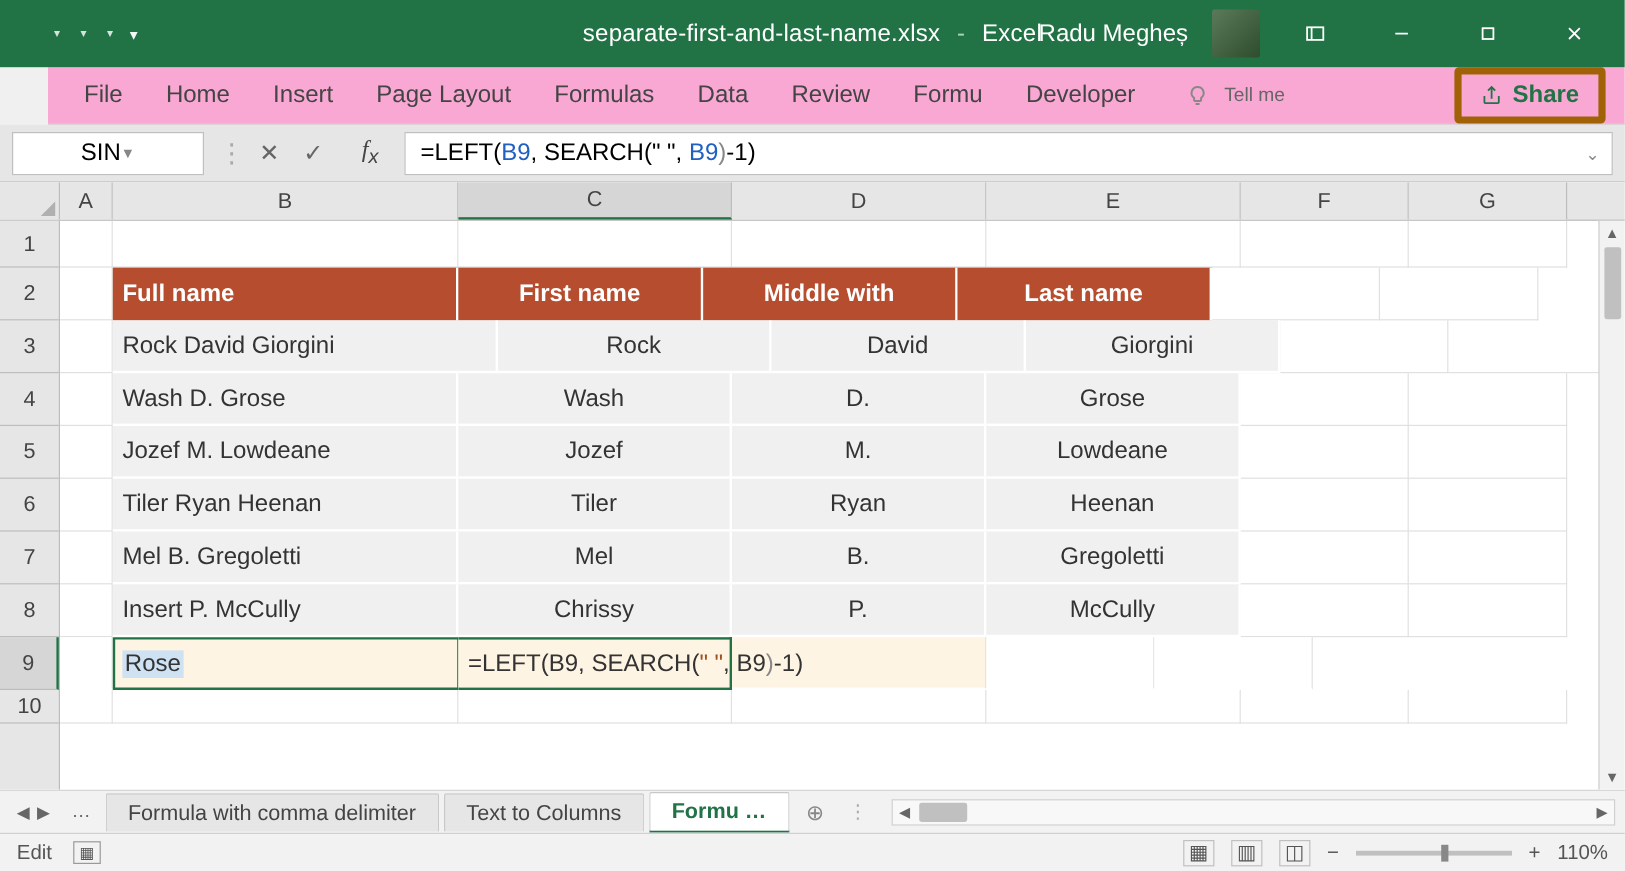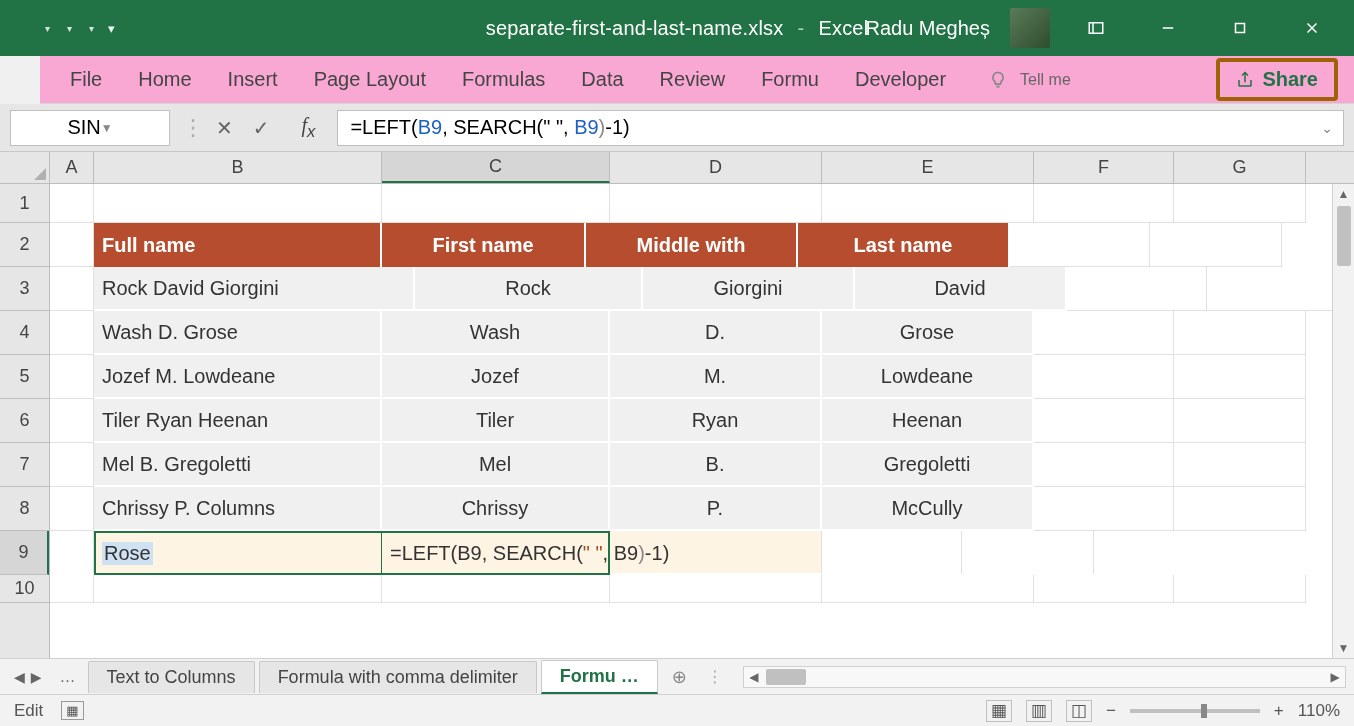--- a/index.html
+++ b/index.html
@@ -13,21 +13,21 @@
 .titlebar-center .doc { color: #fff; }
 .titlebar-right { margin-left: auto; display: flex; align-items: center; gap: 20px; padding-right: 16px; }
 .user-name { font-size: 20px; color: #fff; }
 .avatar { width: 40px; height: 40px; background: linear-gradient(135deg,#5a7a5a,#2d4d2d); border-radius: 2px; }
 .win-btn { color: #fff; width: 52px; height: 40px; display: flex; align-items: center; justify-content: center; cursor: pointer; }
 .win-btn svg { width: 18px; height: 18px; }
 .ribbon-tabs { background: #f9a8d4; height: 48px; display: flex; align-items: center; padding: 0 16px; border-bottom: 1px solid #d4d4d4; gap: 8px; margin-left: 40px; }
 .rtab { padding: 6px 14px; font-size: 20px; color: #444; cursor: pointer; border-radius: 3px; }
 .tellme-wrap { margin-left: 20px; display: flex; align-items: center; gap: 12px; color: #666; }
 .tellme-wrap svg { width: 20px; height: 20px; }
-.share-btn { margin-left: auto; border: 4px solid #a16207; padding: 6px 16px; border-radius: 4px; display: flex; align-items: center; gap: 8px; font-size: 20px; color: #217346; cursor: pointer; font-weight: 600; }
+.share-btn { margin-left: auto; border: 6px solid #a16207; padding: 6px 16px; border-radius: 4px; display: flex; align-items: center; gap: 8px; font-size: 20px; color: #217346; cursor: pointer; font-weight: 600; }
 .share-btn svg { width: 18px; height: 18px; }
 .formula-row { background: #e6e6e6; height: 48px; display: flex; align-items: center; padding: 6px 10px; gap: 10px; border-bottom: 1px solid #c8c8c8; }
 .name-box { width: 160px; height: 36px; background: #fff; border: 1px solid #bfbfbf; display: flex; align-items: center; padding: 0 0; font-size: 20px; justify-content: center; }
 .name-box .dd { color: #888; font-size: 12px; }
 .fx-sep { width: 26px; text-align: center; color: #aaa; font-size: 22px; }
 .fx-ctrl { display: flex; align-items: center; gap: 20px; }
 .fx-ctrl .ico { color: #666; cursor: pointer; font-size: 20px; }
 .fx-label { font-style: italic; font-family: 'Times New Roman', serif; font-size: 20px; margin: 0 12px; color: #444; }
 .formula-input { flex: 1; height: 36px; background: #fff; border: 1px solid #bfbfbf; display: flex; align-items: center; padding: 0 12px; font-size: 20px; position: relative; }
 .formula-input .expand { position: absolute; right: 10px; color: #888; font-size: 14px; cursor: pointer; }
@@ -234,22 +234,22 @@
           <div class="cell hdr-cell" style="width:212px;justify-content:center">Last name</div>
           <div class="cell" style="width:140px"></div>
           <div class="cell" style="width:132px"></div>
         </div>
 
         <div id="data-rows">
             <div class="cell-row">
               <div class="cell" style="width:44px"></div>
               <div class="cell data-cell" style="width:321px">Rock David Giorgini</div>
               <div class="cell data-cell" style="width:228px;justify-content:center">Rock</div>
+              <div class="cell data-cell" style="width:212px;justify-content:center">David</div>
               <div class="cell data-cell" style="width:212px;justify-content:center">Giorgini</div>
-              <div class="cell data-cell" style="width:212px;justify-content:center">David</div>
               <div class="cell" style="width:140px"></div>
               <div class="cell" style="width:132px"></div>
             </div>
             <div class="cell-row">
               <div class="cell" style="width:44px"></div>
               <div class="cell data-cell" style="width:288px">Wash D. Grose</div>
               <div class="cell data-cell" style="width:228px;justify-content:center">Wash</div>
               <div class="cell data-cell" style="width:212px;justify-content:center">D.</div>
               <div class="cell data-cell" style="width:212px;justify-content:center">Grose</div>
               <div class="cell" style="width:140px"></div>
@@ -277,21 +277,21 @@
               <div class="cell" style="width:44px"></div>
               <div class="cell data-cell" style="width:288px">Mel B. Gregoletti</div>
               <div class="cell data-cell" style="width:228px;justify-content:center">Mel</div>
               <div class="cell data-cell" style="width:212px;justify-content:center">B.</div>
               <div class="cell data-cell" style="width:212px;justify-content:center">Gregoletti</div>
               <div class="cell" style="width:140px"></div>
               <div class="cell" style="width:132px"></div>
             </div>
             <div class="cell-row">
               <div class="cell" style="width:44px"></div>
-              <div class="cell data-cell" style="width:288px">Chrissy P. Columns</div>
+              <div class="cell data-cell" style="width:288px">Insert P. McCully</div>
               <div class="cell data-cell" style="width:228px;justify-content:center">Chrissy</div>
               <div class="cell data-cell" style="width:212px;justify-content:center">P.</div>
               <div class="cell data-cell" style="width:212px;justify-content:center">McCully</div>
               <div class="cell" style="width:140px"></div>
               <div class="cell" style="width:132px"></div>
             </div>
           </div>
 
         <div class="cell-row edit-row">
           <div class="cell" style="width:44px;background:#fff"></div>
@@ -324,22 +324,22 @@
     <div class="arrow">▼</div>
   </div>
 </div>
 
 <div class="sheet-tabs-row">
   <div class="tab-nav">
     <span>◀</span>
     <span>▶</span>
   </div>
   <span style="padding:0 8px;color:#666">…</span>
+  <div class="sheet-tab">Formula with comma delimiter</div>
   <div class="sheet-tab">Text to Columns</div>
-  <div class="sheet-tab">Formula with comma delimiter</div>
   <div class="sheet-tab active">Formu …</div>
   <span class="add-sheet">⊕</span>
   <span class="tab-resize">⋮</span>
   <div class="h-scroll">
     <div class="ha">◀</div>
     <div class="track">
         <div class="hthumb"></div>
       </div>
     <div class="ha">▶</div>
   </div>

